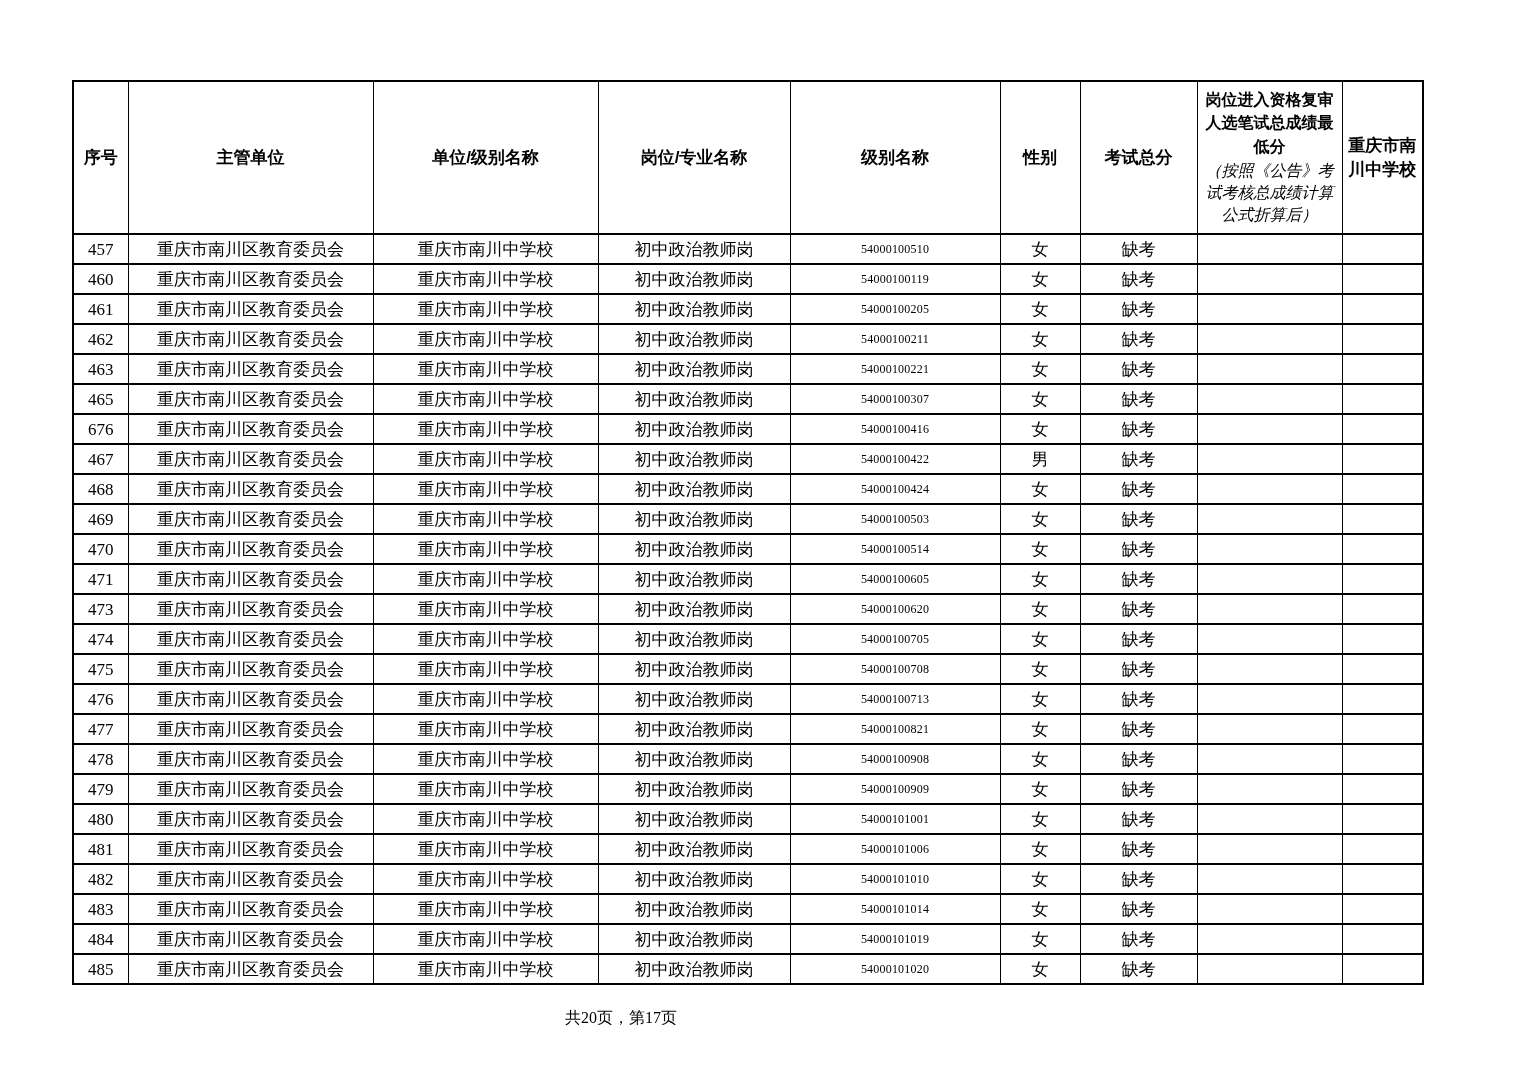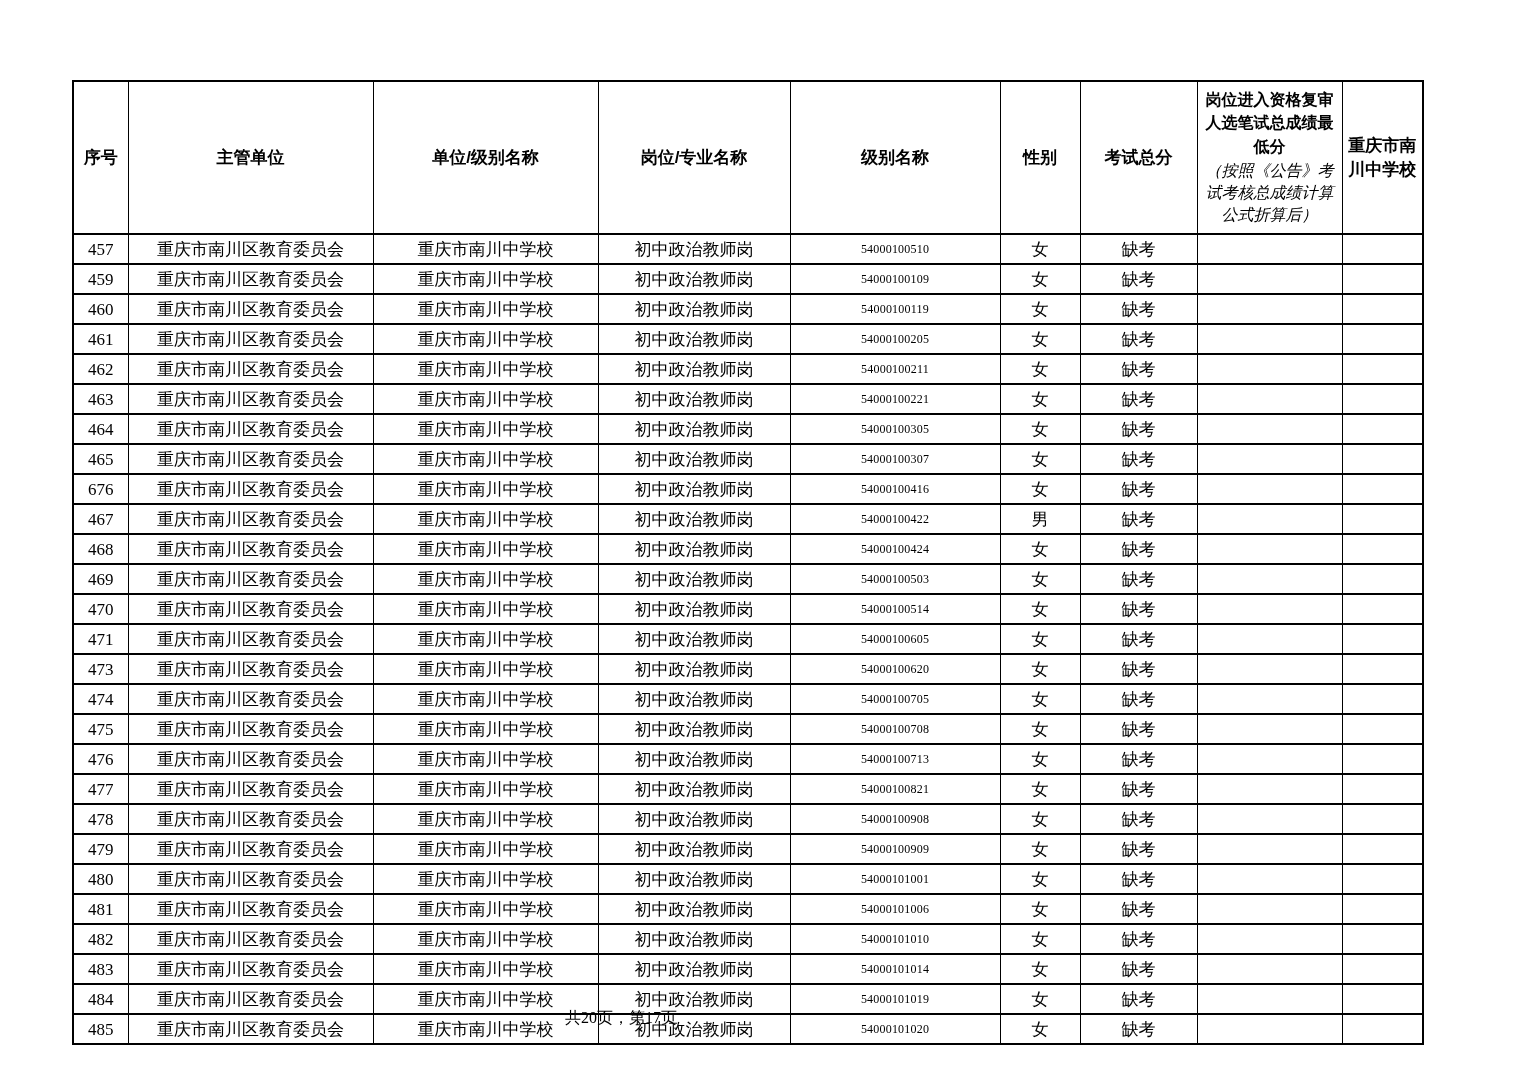--- a/index.html
+++ b/index.html
@@ -125,31 +125,20 @@
     <td>重庆市南川中学校</td>
     <td>初中政治教师岗</td>
     <td class="num">54000100510</td>
     <td>女</td>
     <td>缺考</td>
     <td></td>
     <td></td>
   </tr>
 
 
-  <tr>
-    <td>459</td>
-    <td>重庆市南川区教育委员会</td>
-    <td>重庆市南川中学校</td>
-    <td>初中政治教师岗</td>
-    <td class="num">54000100109</td>
-    <td>女</td>
-    <td>缺考</td>
-    <td></td>
-    <td></td>
-  </tr>
 
   <tr>
     <td>460</td>
     <td>重庆市南川区教育委员会</td>
     <td>重庆市南川中学校</td>
     <td>初中政治教师岗</td>
     <td class="num">54000100119</td>
     <td>女</td>
     <td>缺考</td>
     <td></td>
@@ -185,31 +174,20 @@
     <td>重庆市南川区教育委员会</td>
     <td>重庆市南川中学校</td>
     <td>初中政治教师岗</td>
     <td class="num">54000100221</td>
     <td>女</td>
     <td>缺考</td>
     <td></td>
     <td></td>
   </tr>
 
-  <tr>
-    <td>464</td>
-    <td>重庆市南川区教育委员会</td>
-    <td>重庆市南川中学校</td>
-    <td>初中政治教师岗</td>
-    <td class="num">54000100305</td>
-    <td>女</td>
-    <td>缺考</td>
-    <td></td>
-    <td></td>
-  </tr>
 
   <tr>
     <td>465</td>
     <td>重庆市南川区教育委员会</td>
     <td>重庆市南川中学校</td>
     <td>初中政治教师岗</td>
     <td class="num">54000100307</td>
     <td>女</td>
     <td>缺考</td>
     <td></td>

